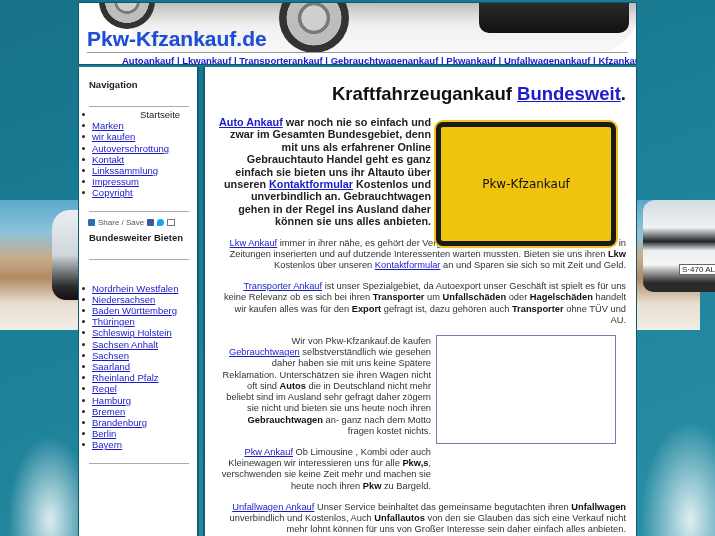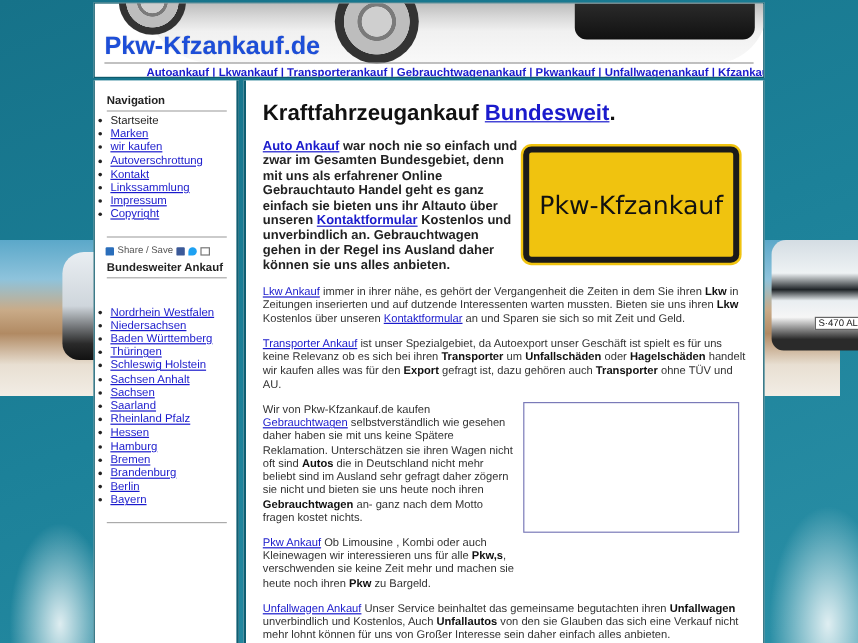--- a/index.html
+++ b/index.html
@@ -82,65 +82,66 @@
     background: #fff;
     border-left: 1px solid #0d5a6c;
     border-right: 2px solid #0f5e72;
     padding: 12px 8px 0 10px;
     font-size: 9.5px;
     overflow: hidden;
   }
   .side-heading {
     font-weight: bold; font-size: 9.5px; color: #222;
     border-bottom: 1px solid #aaa;
-    padding-bottom: 2px; margin-bottom: 2px;
+    padding-bottom: 16px; margin-bottom: 2px;
   }
   .side-list { list-style: none; margin-left: -8px; }
   .side-list li { position: relative; padding-left: 11px; line-height: 11.2px; }
   .side-list li::before {
     content: ""; position: absolute; left: 1px; top: 4px; width: 3px; height: 3px; background: #222; border-radius: 50%;
   }
   .side-list a { color: #1a1acc; text-decoration: underline; }
-  .side-list .current { color: #222; }
+  .side-list .current { color: #222; margin-left: 48px; }
   .side-rule { border-top: 1px solid #aaa; margin: 12px 0 6px; }
   .share {
-    display: flex; align-items: flex-end; gap: 3px;
+    display: flex; align-items: center; gap: 3px;
     font-size: 8px; color: #555; margin-bottom: 5px; margin-left: -1px;
   }
   .share-icon { width: 7px; height: 7px; background: #2a6ebb; border-radius: 1px; display: inline-block; }
   .fb-icon { width: 7px; height: 7px; background: #3b5998; display: inline-block; border-radius: 1px; }
   .tw-icon { width: 7px; height: 7px; background: #1da1f2; display: inline-block; border-radius: 50% 50% 50% 0; }
   .more-icon { width: 8px; height: 7px; border: 1px solid #777; display: inline-block; }
   .wa-block { color: #3cb043; font-weight: bold; font-size: 9.5px; line-height: 12px; margin-left: -1px; }
   .wa-phone { color: #3cb043; text-decoration: underline; display: block; }
   .wa-save { font-size: 5px; color: #222; line-height: 6px; display: block; }
 
   
   .main {
     position: absolute; left: 203px; top: 67px; width: 434px; height: 469px;
     background: #fff;
     border-left: 2px solid #0f5e72;
     border-right: 1px solid #0d5a6c;
     padding: 16px 10px 0 14px;
     overflow: hidden;
     color: #222;
+    text-align: right;
   }
   .page-title { font-size: 18.5px; font-weight: bold; color: #111; margin-bottom: 11px; }
   .page-title a { color: #1a1acc; text-decoration: underline; }
   .intro { font-size: 10.8px; font-weight: bold; line-height: 12.4px; width: 212px; }
   .intro a { color: #1a1acc; text-decoration: underline; }
   .sign {
-    position: absolute; left: 231px; top: 55px; width: 180px; height: 97px;
+    position: absolute; left: 231px; top: 55px; width: 180px; height: 124px;
     background: #f0c30f;
     border: 5px solid #1a1a1a;
     border-radius: 7px;
     box-shadow: 0 0 0 2px #f0c30f;
     display: flex; align-items: center; justify-content: center;
     font-family: "DejaVu Sans", sans-serif;
-    font-size: 21px; color: #111;
+    font-size: 12px; color: #111;
   }
   .p { font-size: 9.3px; line-height: 11.2px; margin-top: 10px; color: #333; }
   .p a { color: #1a1acc; text-decoration: underline; }
   .p b { color: #111; }
   .narrow { width: 212px; }
   .adbox {
     position: absolute; left: 231px; top: 268px; width: 180px; height: 109px;
     border: 1px solid #7a7ab8;
   }
 </style>
@@ -186,33 +187,33 @@
     <li><a>Copyright</a></li>
   </ul>
   <div class="side-rule"></div>
   <div class="share">
     <span class="share-icon"></span>
     <span>Share / Save</span>
     <span class="fb-icon"></span>
     <span class="tw-icon"></span>
     <span class="more-icon"></span>
   </div>
-  <div class="side-heading">Bundesweiter Ankauf</div>
+  <div class="side-heading">Bundesweiter Bieten</div>
   <div style="height:21px"></div>
   <ul class="side-list">
     <li><a>Nordrhein Westfalen</a></li>
     <li><a>Niedersachsen</a></li>
     <li><a>Baden Württemberg</a></li>
     <li><a>Thüringen</a></li>
     <li><a>Schleswig Holstein</a></li>
     <li><a>Sachsen Anhalt</a></li>
     <li><a>Sachsen</a></li>
     <li><a>Saarland</a></li>
     <li><a>Rheinland Pfalz</a></li>
-    <li><a>Hessen</a></li>
+    <li><a>Regel</a></li>
     <li><a>Hamburg</a></li>
     <li><a>Bremen</a></li>
     <li><a>Brandenburg</a></li>
     <li><a>Berlin</a></li>
     <li><a>Bayern</a></li>
   </ul>
   <div class="side-rule" style="margin-top:12px"></div>
 
 </div>
 

